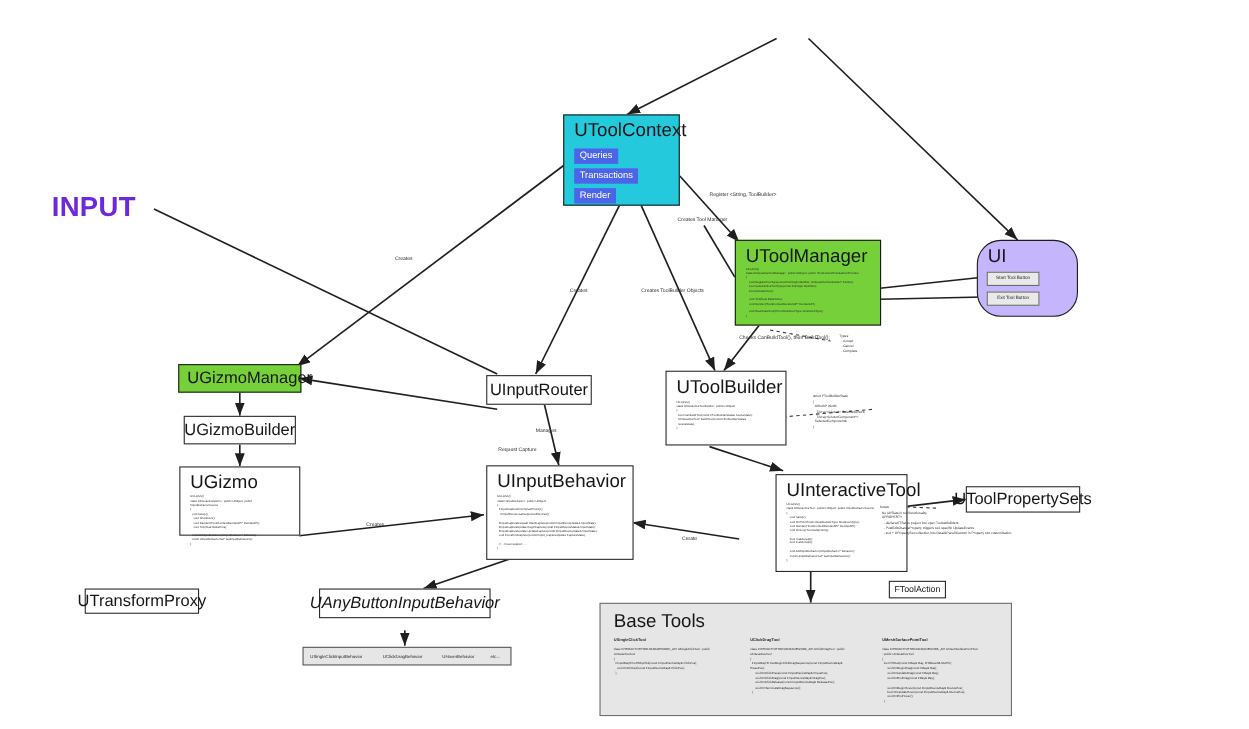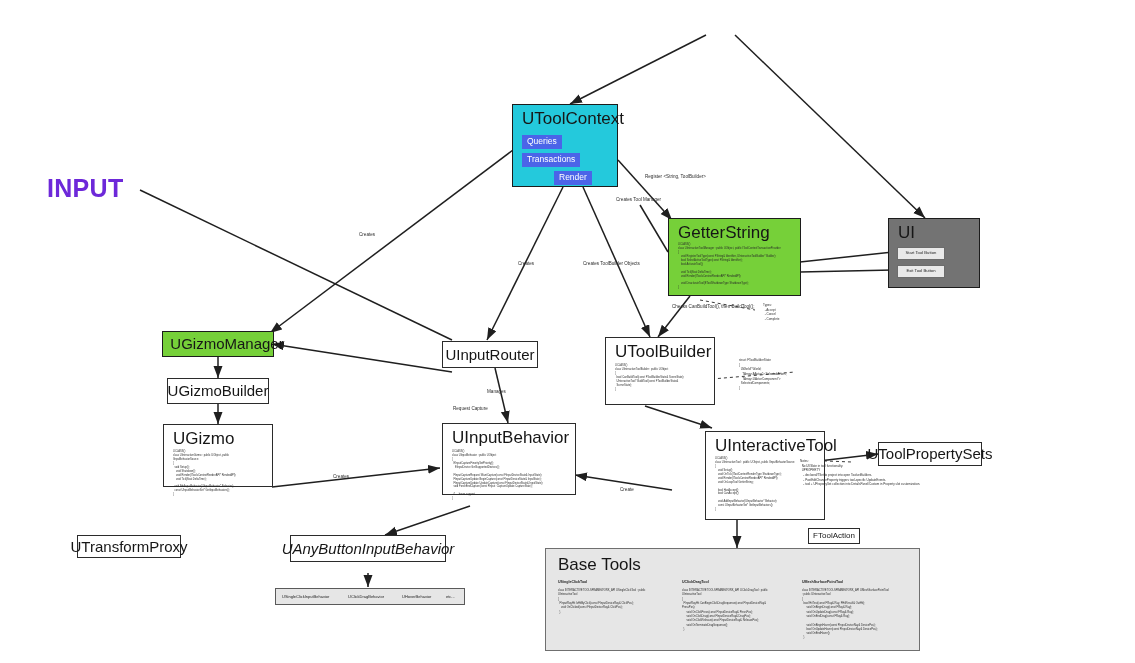--- a/index.html
+++ b/index.html
@@ -17,21 +17,21 @@
   .node.big .title{position:absolute;left:9px;top:5px;font-size:17px;}
 
   .code{position:absolute;left:9px;font-size:2.6px;line-height:1.52;
         font-family:"Liberation Sans", sans-serif;color:#2a2a2a;
         white-space:pre;letter-spacing:.02px;}
 
   
   #n-utoolcontext{background:#24c9dc;border-color:#1c1c1c;}
   #n-utoolmanager{background:#76d039;border-color:#1c1c1c;}
   #n-ugizmomanager{background:#76d039;border-color:#1c1c1c;}
-  #n-ui{background:#737373;border-color:#1c1c1c;}
+  #n-ui{background:#c4b5fd;border-color:#1c1c1c;border-radius:22px;}
   #n-basetools{background:#e6e6e6;border-color:#6f6f6f;border-width:1px;}
   #n-behaviorlist{background:#e6e6e6;border-color:#5a5a5a;}
 
   .pill{position:absolute;background:#4b64e8;color:#ffffff;font-size:8.5px;
         padding:2px 5px 3px 5px;line-height:1;white-space:nowrap;}
 
   .minibtn{position:absolute;background:#e9e9e9;border:1px solid #6c6c6c;
            font-size:4.2px;line-height:1;display:flex;align-items:center;
            justify-content:center;color:#1f1f1f;white-space:nowrap;}
 
@@ -116,25 +116,25 @@
     </g>
   </svg>
 
   <div id="input-label">INPUT</div>
 
 
   <div class="node big" id="n-utoolcontext" style="left:512px;top:104px;width:106px;height:83px;">
     <span class="title">UToolContext</span>
     <span class="pill" style="left:9px;top:30px;">Queries</span>
     <span class="pill" style="left:9px;top:48px;">Transactions</span>
-    <span class="pill" style="left:9px;top:66px;margin-left:32px;">Render</span>
+    <span class="pill" style="left:9px;top:66px;">Render</span>
   </div>
 
   <div class="node big" id="n-utoolmanager" style="left:668px;top:218px;width:133px;height:78px;">
-    <span class="title">GetterString</span>
+    <span class="title">UToolManager</span>
     <span class="code" style="top:24px;">UCLASS()
 class UInteractiveToolManager : public UObject, public IToolContextTransactionProvider
 {
     void RegisterToolType(const FString&amp; Identifier, UInteractiveToolBuilder* Builder);
     bool SelectActiveToolType(const FString&amp; Identifier);
     bool ActivateTool();
 
     void Tick(float DeltaTime);
     void Render(IToolsContextRenderAPI* RenderAPI);
 
@@ -169,21 +169,21 @@
 
   void AddInputBehavior(UInputBehavior* Behavior);
   const UInputBehaviorSet* GetInputBehaviors();
 }</span>
   </div>
 
   <div class="node plain" id="n-uinputrouter" style="left:442px;top:341px;width:96px;height:27px;">
     <span class="title">UInputRouter</span>
   </div>
 
-  <div class="node big" id="n-uinputbehavior" style="left:442px;top:423px;width:134px;height:72px;">
+  <div class="node big" id="n-uinputbehavior" style="left:442px;top:423px;width:134px;height:86px;">
     <span class="title">UInputBehavior</span>
     <span class="code" style="top:26px;">UCLASS()
 class UInputBehavior : public UObject
 {
   EInputCaptureFinoritySetPriority();
     EInputDevice GetSupportedDevices();
 
   FInputCaptureRequest WantCapture(const FInputDeviceState&amp; InputState);
   FInputCaptureUpdate BeginCapture(const FInputDeviceState&amp; InputState);
   FInputCaptureUpdate UpdateCapture(const FInputDeviceState&amp; InputState);

